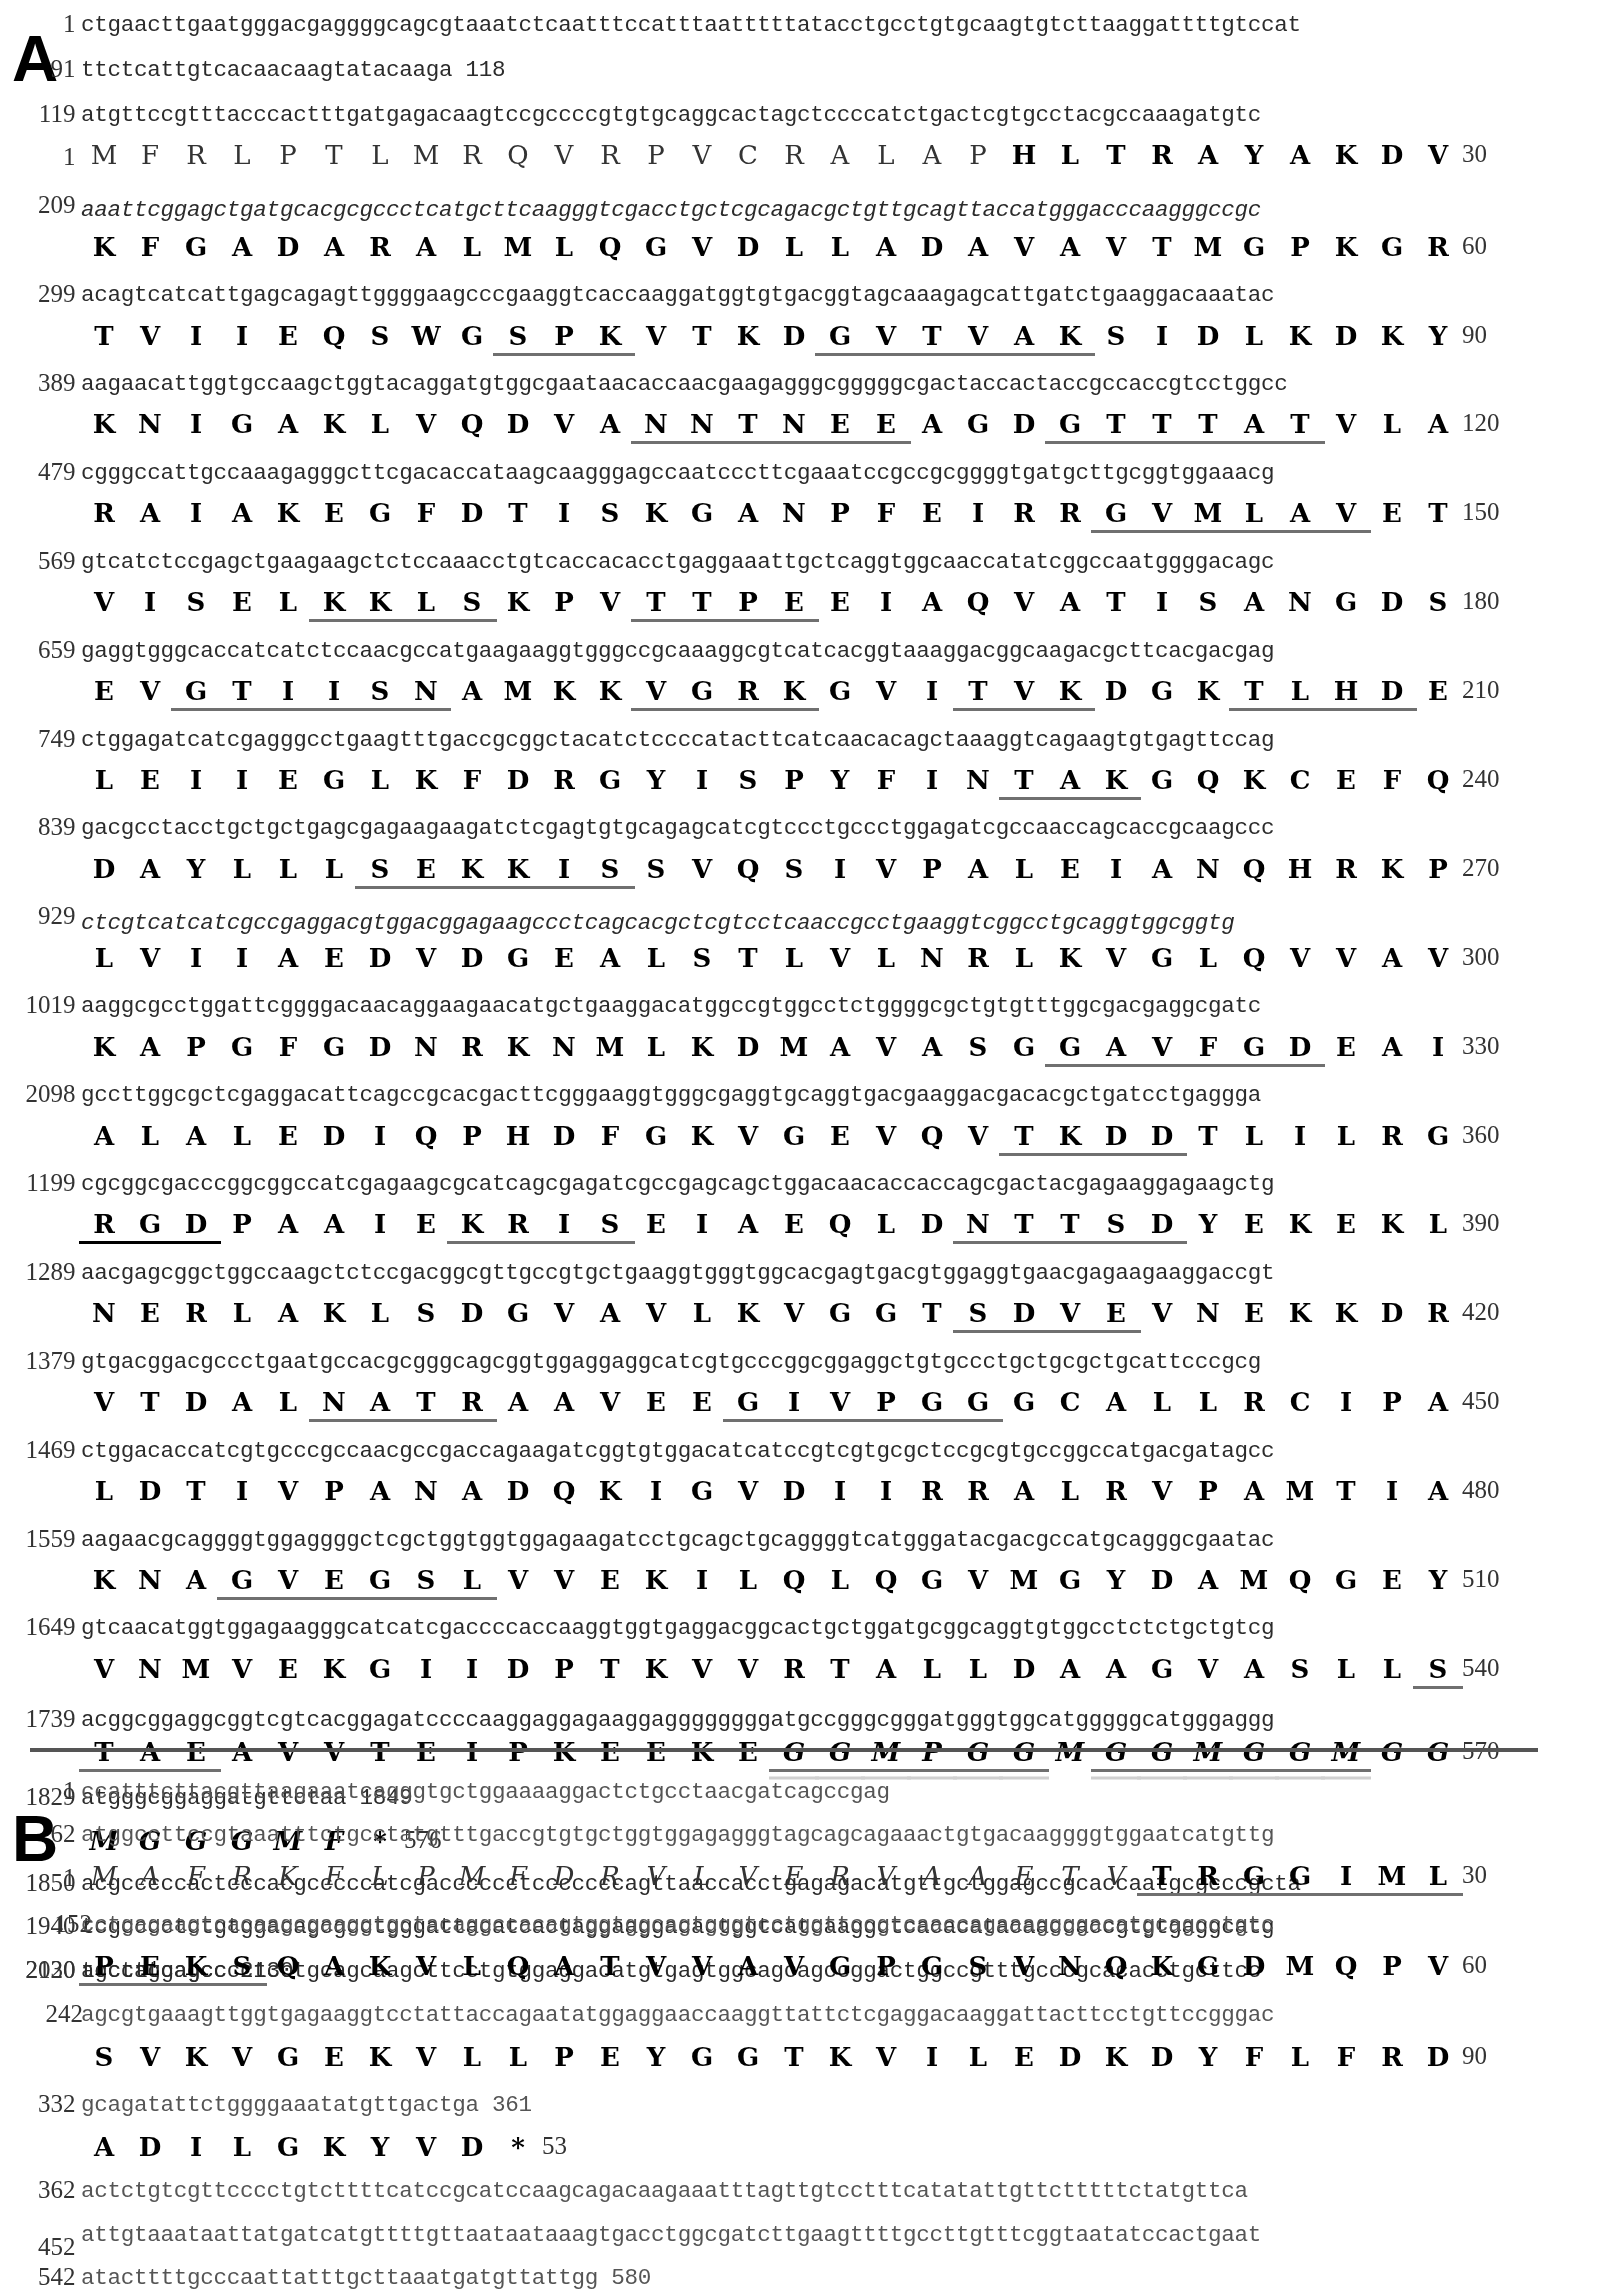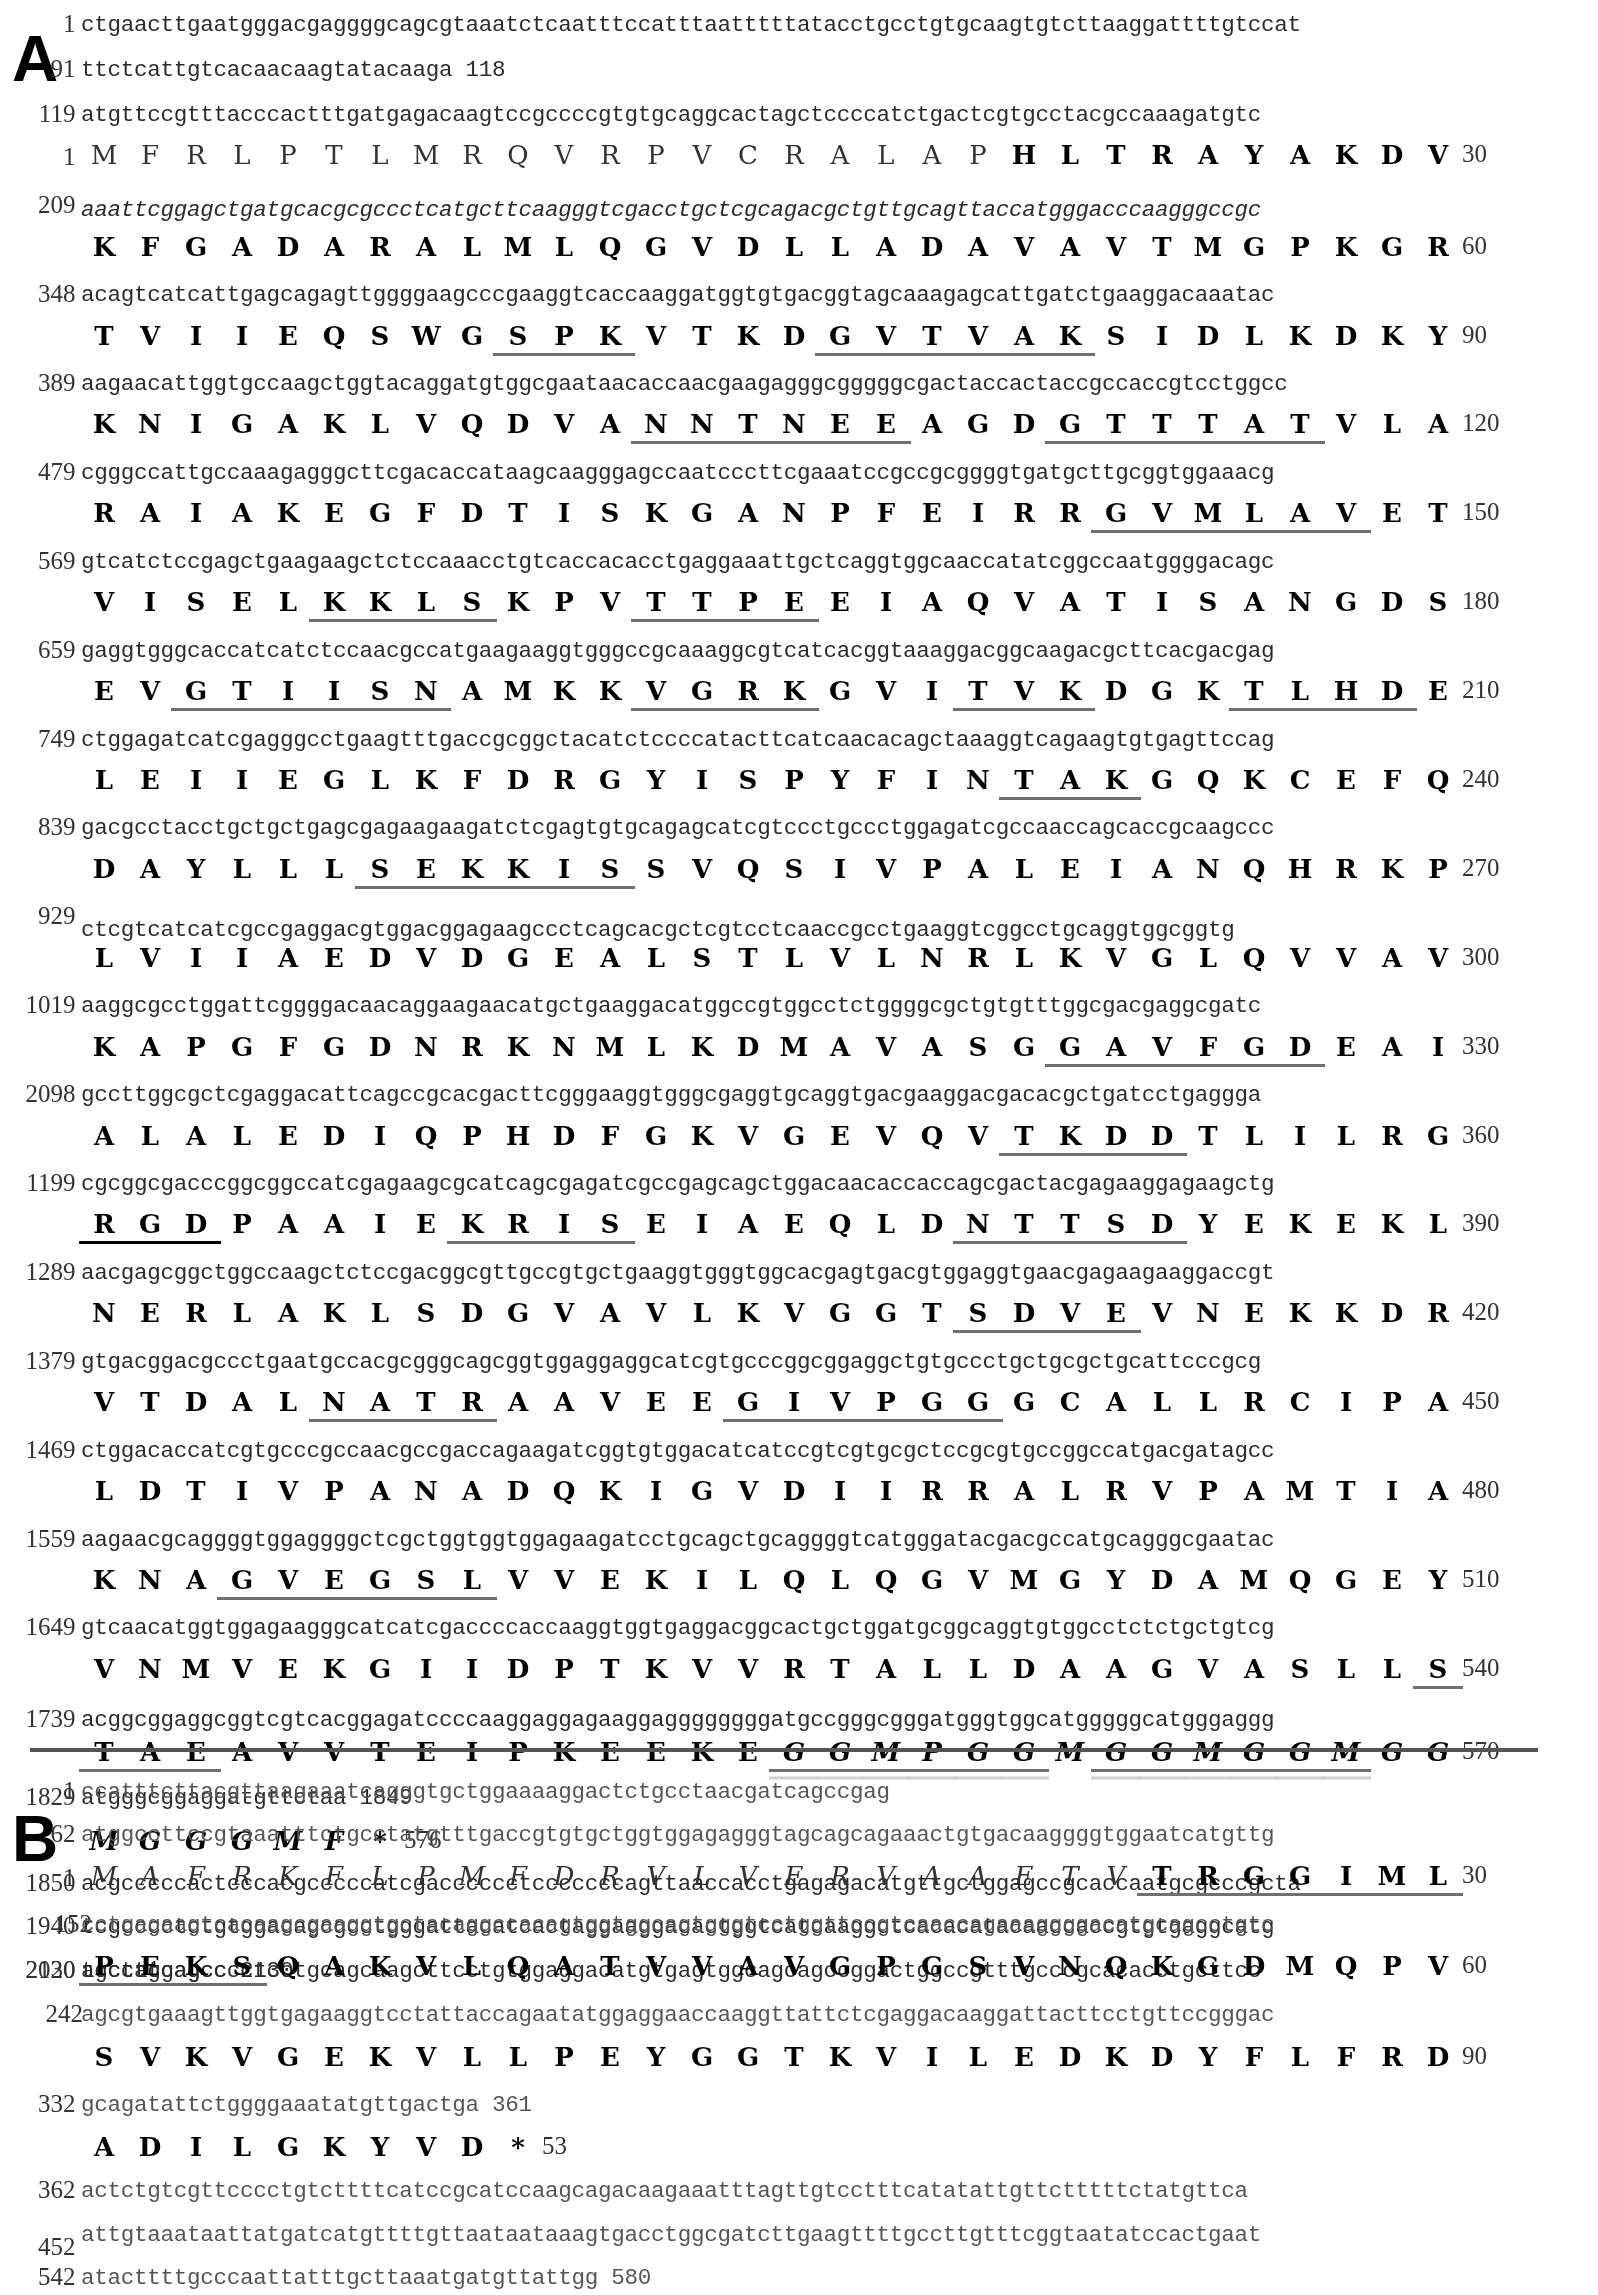--- a/index.html
+++ b/index.html
@@ -22,35 +22,35 @@
 
 <div id="panel-A">
   <div class="panel-label" style="left:12px;top:27px;">A</div>
   <div id="rows-A">
       <div class="row" style="top: 9.7px;"><span class="num" style="left: 5.4px; top: 0px;">1</span><span class="dna" style="top: 2.2px; text-align: center;">ctgaacttgaatgggacgaggggcagcgtaaatctcaatttccatttaatttttatacctgcctgtgcaagtgtcttaaggattttgtccat</span></div>
       <div class="row" style="top: 55px;"><span class="num" style="left: 5.4px; top: 0px;">91</span><span class="dna" style="top: 2.2px;">ttctcattgtcacaacaagtatacaaga 118</span></div>
       <div class="row" style="top: 100px;"><span class="num" style="left: 5.4px; top: 0px;">119</span><span class="dna" style="top: 2.2px;">atgttccgtttacccactttgatgagacaagtccgccccgtgtgcaggcactagctccccatctgactcgtgcctacgccaaagatgtc</span></div>
       <div class="row" style="top: 140px;"><span class="num" style="left: 5.4px; top: 3.2px;">1</span><span class="aa" style="top: 0px;"><span class="r" style="font-weight: normal; color: rgb(51, 51, 51);">M</span><span class="r" style="font-weight: normal; color: rgb(51, 51, 51);">F</span><span class="r" style="font-weight: normal; color: rgb(51, 51, 51);">R</span><span class="r" style="font-weight: normal; color: rgb(51, 51, 51);">L</span><span class="r" style="font-weight: normal; color: rgb(51, 51, 51);">P</span><span class="r" style="font-weight: normal; color: rgb(51, 51, 51);">T</span><span class="r" style="font-weight: normal; color: rgb(51, 51, 51);">L</span><span class="r" style="font-weight: normal; color: rgb(51, 51, 51);">M</span><span class="r" style="font-weight: normal; color: rgb(51, 51, 51);">R</span><span class="r" style="font-weight: normal; color: rgb(51, 51, 51);">Q</span><span class="r" style="font-weight: normal; color: rgb(51, 51, 51);">V</span><span class="r" style="font-weight: normal; color: rgb(51, 51, 51);">R</span><span class="r" style="font-weight: normal; color: rgb(51, 51, 51);">P</span><span class="r" style="font-weight: normal; color: rgb(51, 51, 51);">V</span><span class="r" style="font-weight: normal; color: rgb(51, 51, 51);">C</span><span class="r" style="font-weight: normal; color: rgb(51, 51, 51);">R</span><span class="r" style="font-weight: normal; color: rgb(51, 51, 51);">A</span><span class="r" style="font-weight: normal; color: rgb(51, 51, 51);">L</span><span class="r" style="font-weight: normal; color: rgb(51, 51, 51);">A</span><span class="r" style="font-weight: normal; color: rgb(51, 51, 51);">P</span><span class="r">H</span><span class="r">L</span><span class="r">T</span><span class="r">R</span><span class="r">A</span><span class="r">Y</span><span class="r">A</span><span class="r">K</span><span class="r">D</span><span class="r">V</span><span class="endnum">30</span></span></div>
       <div class="row" style="top: 191px;"><span class="num" style="left: 5.4px; top: 0px;">209</span><span class="dna" style="top: 6px; font-style: italic;">aaattcggagctgatgcacgcgccctcatgcttcaagggtcgacctgctcgcagacgctgttgcagttaccatgggacccaagggccgc</span></div>
       <div class="row" style="top: 232px;"><span class="aa" style="top: 0px;"><span class="r">K</span><span class="r">F</span><span class="r">G</span><span class="r">A</span><span class="r">D</span><span class="r">A</span><span class="r">R</span><span class="r">A</span><span class="r">L</span><span class="r">M</span><span class="r">L</span><span class="r">Q</span><span class="r">G</span><span class="r">V</span><span class="r">D</span><span class="r">L</span><span class="r">L</span><span class="r">A</span><span class="r">D</span><span class="r">A</span><span class="r">V</span><span class="r">A</span><span class="r">V</span><span class="r">T</span><span class="r">M</span><span class="r">G</span><span class="r">P</span><span class="r">K</span><span class="r">G</span><span class="r">R</span><span class="endnum">60</span></span></div>
-      <div class="row" style="top: 280px;"><span class="num" style="left: 5.4px; top: 0px;">348</span><span class="dna" style="top: 2.2px;">acagtcatcattgagcagagttggggaagcccgaaggtcaccaaggatggtgtgacggtagcaaagagcattgatctgaaggacaaatac</span></div>
+      <div class="row" style="top: 280px;"><span class="num" style="left: 5.4px; top: 0px;">299</span><span class="dna" style="top: 2.2px;">acagtcatcattgagcagagttggggaagcccgaaggtcaccaaggatggtgtgacggtagcaaagagcattgatctgaaggacaaatac</span></div>
       <div class="row" style="top: 321px;"><span class="aa" style="top: 0px;"><span class="r">T</span><span class="r">V</span><span class="r">I</span><span class="r">I</span><span class="r">E</span><span class="r">Q</span><span class="r">S</span><span class="r">W</span><span class="r">G</span><span class="r u">S</span><span class="r u">P</span><span class="r u">K</span><span class="r">V</span><span class="r">T</span><span class="r">K</span><span class="r">D</span><span class="r u">G</span><span class="r u">V</span><span class="r u">T</span><span class="r u">V</span><span class="r u">A</span><span class="r u">K</span><span class="r">S</span><span class="r">I</span><span class="r">D</span><span class="r">L</span><span class="r">K</span><span class="r">D</span><span class="r">K</span><span class="r">Y</span><span class="endnum">90</span></span></div>
       <div class="row" style="top: 369px;"><span class="num" style="left: 5.4px; top: 0px;">389</span><span class="dna" style="top: 2.2px;">aagaacattggtgccaagctggtacaggatgtggcgaataacaccaacgaagagggcgggggcgactaccactaccgccaccgtcctggcc</span></div>
       <div class="row" style="top: 409px;"><span class="aa" style="top: 0px;"><span class="r">K</span><span class="r">N</span><span class="r">I</span><span class="r">G</span><span class="r">A</span><span class="r">K</span><span class="r">L</span><span class="r">V</span><span class="r">Q</span><span class="r">D</span><span class="r">V</span><span class="r">A</span><span class="r u">N</span><span class="r u">N</span><span class="r u">T</span><span class="r u">N</span><span class="r u">E</span><span class="r u">E</span><span class="r">A</span><span class="r">G</span><span class="r">D</span><span class="r u">G</span><span class="r u">T</span><span class="r u">T</span><span class="r u">T</span><span class="r u">A</span><span class="r u">T</span><span class="r">V</span><span class="r">L</span><span class="r">A</span><span class="endnum">120</span></span></div>
       <div class="row" style="top: 458px;"><span class="num" style="left: 5.4px; top: 0px;">479</span><span class="dna" style="top: 2.2px;">cgggccattgccaaagagggcttcgacaccataagcaagggagccaatcccttcgaaatccgccgcggggtgatgcttgcggtggaaacg</span></div>
       <div class="row" style="top: 498px;"><span class="aa" style="top: 0px;"><span class="r">R</span><span class="r">A</span><span class="r">I</span><span class="r">A</span><span class="r">K</span><span class="r">E</span><span class="r">G</span><span class="r">F</span><span class="r">D</span><span class="r">T</span><span class="r">I</span><span class="r">S</span><span class="r">K</span><span class="r">G</span><span class="r">A</span><span class="r">N</span><span class="r">P</span><span class="r">F</span><span class="r">E</span><span class="r">I</span><span class="r">R</span><span class="r">R</span><span class="r u">G</span><span class="r u">V</span><span class="r u">M</span><span class="r u">L</span><span class="r u">A</span><span class="r u">V</span><span class="r">E</span><span class="r">T</span><span class="endnum">150</span></span></div>
       <div class="row" style="top: 547px;"><span class="num" style="left: 5.4px; top: 0px;">569</span><span class="dna" style="top: 2.2px;">gtcatctccgagctgaagaagctctccaaacctgtcaccacacctgaggaaattgctcaggtggcaaccatatcggccaatggggacagc</span></div>
       <div class="row" style="top: 587px;"><span class="aa" style="top: 0px;"><span class="r">V</span><span class="r">I</span><span class="r">S</span><span class="r">E</span><span class="r">L</span><span class="r u">K</span><span class="r u">K</span><span class="r u">L</span><span class="r u">S</span><span class="r">K</span><span class="r">P</span><span class="r">V</span><span class="r u">T</span><span class="r u">T</span><span class="r u">P</span><span class="r u">E</span><span class="r">E</span><span class="r">I</span><span class="r">A</span><span class="r">Q</span><span class="r">V</span><span class="r">A</span><span class="r">T</span><span class="r">I</span><span class="r">S</span><span class="r">A</span><span class="r">N</span><span class="r">G</span><span class="r">D</span><span class="r">S</span><span class="endnum">180</span></span></div>
       <div class="row" style="top: 636px;"><span class="num" style="left: 5.4px; top: 0px;">659</span><span class="dna" style="top: 2.2px;">gaggtgggcaccatcatctccaacgccatgaagaaggtgggccgcaaaggcgtcatcacggtaaaggacggcaagacgcttcacgacgag</span></div>
       <div class="row" style="top: 676px;"><span class="aa" style="top: 0px;"><span class="r">E</span><span class="r">V</span><span class="r u">G</span><span class="r u">T</span><span class="r u">I</span><span class="r u">I</span><span class="r u">S</span><span class="r u">N</span><span class="r">A</span><span class="r">M</span><span class="r">K</span><span class="r">K</span><span class="r u">V</span><span class="r u">G</span><span class="r u">R</span><span class="r u">K</span><span class="r">G</span><span class="r">V</span><span class="r">I</span><span class="r u">T</span><span class="r u">V</span><span class="r u">K</span><span class="r">D</span><span class="r">G</span><span class="r">K</span><span class="r u">T</span><span class="r u">L</span><span class="r u">H</span><span class="r u">D</span><span class="r">E</span><span class="endnum">210</span></span></div>
       <div class="row" style="top: 725px;"><span class="num" style="left: 5.4px; top: 0px;">749</span><span class="dna" style="top: 2.2px;">ctggagatcatcgagggcctgaagtttgaccgcggctacatctccccatacttcatcaacacagctaaaggtcagaagtgtgagttccag</span></div>
       <div class="row" style="top: 765px;"><span class="aa" style="top: 0px;"><span class="r">L</span><span class="r">E</span><span class="r">I</span><span class="r">I</span><span class="r">E</span><span class="r">G</span><span class="r">L</span><span class="r">K</span><span class="r">F</span><span class="r">D</span><span class="r">R</span><span class="r">G</span><span class="r">Y</span><span class="r">I</span><span class="r">S</span><span class="r">P</span><span class="r">Y</span><span class="r">F</span><span class="r">I</span><span class="r">N</span><span class="r u">T</span><span class="r u">A</span><span class="r u">K</span><span class="r">G</span><span class="r">Q</span><span class="r">K</span><span class="r">C</span><span class="r">E</span><span class="r">F</span><span class="r">Q</span><span class="endnum">240</span></span></div>
       <div class="row" style="top: 813px;"><span class="num" style="left: 5.4px; top: 0px;">839</span><span class="dna" style="top: 2.2px;">gacgcctacctgctgctgagcgagaagaagatctcgagtgtgcagagcatcgtccctgccctggagatcgccaaccagcaccgcaagccc</span></div>
       <div class="row" style="top: 854px;"><span class="aa" style="top: 0px;"><span class="r">D</span><span class="r">A</span><span class="r">Y</span><span class="r">L</span><span class="r">L</span><span class="r">L</span><span class="r u">S</span><span class="r u">E</span><span class="r u">K</span><span class="r u">K</span><span class="r u">I</span><span class="r u">S</span><span class="r">S</span><span class="r">V</span><span class="r">Q</span><span class="r">S</span><span class="r">I</span><span class="r">V</span><span class="r">P</span><span class="r">A</span><span class="r">L</span><span class="r">E</span><span class="r">I</span><span class="r">A</span><span class="r">N</span><span class="r">Q</span><span class="r">H</span><span class="r">R</span><span class="r">K</span><span class="r">P</span><span class="endnum">270</span></span></div>
-      <div class="row" style="top: 902px;"><span class="num" style="left: 5.4px; top: 0px;">929</span><span class="dna" style="top: 15px;">ctcgtcatcatcgccgaggacgtggacggagaagccctcagcacgctcgtcctcaaccgcctgaaggtcggcctgcaggtggcggtg</span></div>
+      <div class="row" style="top: 902px;"><span class="num" style="left: 5.4px; top: 0px;">929</span><span class="dna" style="top: 8px; font-style: italic;">ctcgtcatcatcgccgaggacgtggacggagaagccctcagcacgctcgtcctcaaccgcctgaaggtcggcctgcaggtggcggtg</span></div>
       <div class="row" style="top: 943px;"><span class="aa" style="top: 0px;"><span class="r">L</span><span class="r">V</span><span class="r">I</span><span class="r">I</span><span class="r">A</span><span class="r">E</span><span class="r">D</span><span class="r">V</span><span class="r">D</span><span class="r">G</span><span class="r">E</span><span class="r">A</span><span class="r">L</span><span class="r">S</span><span class="r">T</span><span class="r">L</span><span class="r">V</span><span class="r">L</span><span class="r">N</span><span class="r">R</span><span class="r">L</span><span class="r">K</span><span class="r">V</span><span class="r">G</span><span class="r">L</span><span class="r">Q</span><span class="r">V</span><span class="r">V</span><span class="r">A</span><span class="r">V</span><span class="endnum">300</span></span></div>
       <div class="row" style="top: 991px;"><span class="num" style="left: 5.4px; top: 0px;">1019</span><span class="dna" style="top: 2.2px;">aaggcgcctggattcggggacaacaggaagaacatgctgaaggacatggccgtggcctctggggcgctgtgtttggcgacgaggcgatc</span></div>
       <div class="row" style="top: 1032px;"><span class="aa" style="top: 0px;"><span class="r">K</span><span class="r">A</span><span class="r">P</span><span class="r">G</span><span class="r">F</span><span class="r">G</span><span class="r">D</span><span class="r">N</span><span class="r">R</span><span class="r">K</span><span class="r">N</span><span class="r">M</span><span class="r">L</span><span class="r">K</span><span class="r">D</span><span class="r">M</span><span class="r">A</span><span class="r">V</span><span class="r">A</span><span class="r">S</span><span class="r">G</span><span class="r u">G</span><span class="r u">A</span><span class="r u">V</span><span class="r u">F</span><span class="r u">G</span><span class="r u">D</span><span class="r">E</span><span class="r">A</span><span class="r">I</span><span class="endnum">330</span></span></div>
       <div class="row" style="top: 1080px;"><span class="num" style="left: 5.4px; top: 0px;">2098</span><span class="dna" style="top: 2.2px;">gccttggcgctcgaggacattcagccgcacgacttcgggaaggtgggcgaggtgcaggtgacgaaggacgacacgctgatcctgaggga</span></div>
       <div class="row" style="top: 1121px;"><span class="aa" style="top: 0px;"><span class="r">A</span><span class="r">L</span><span class="r">A</span><span class="r">L</span><span class="r">E</span><span class="r">D</span><span class="r">I</span><span class="r">Q</span><span class="r">P</span><span class="r">H</span><span class="r">D</span><span class="r">F</span><span class="r">G</span><span class="r">K</span><span class="r">V</span><span class="r">G</span><span class="r">E</span><span class="r">V</span><span class="r">Q</span><span class="r">V</span><span class="r u">T</span><span class="r u">K</span><span class="r u">D</span><span class="r u">D</span><span class="r">T</span><span class="r">L</span><span class="r">I</span><span class="r">L</span><span class="r">R</span><span class="r">G</span><span class="endnum">360</span></span></div>
       <div class="row" style="top: 1169px;"><span class="num" style="left: 5.4px; top: 0px;">1199</span><span class="dna" style="top: 2.2px;">cgcggcgacccggcggccatcgagaagcgcatcagcgagatcgccgagcagctggacaacaccaccagcgactacgagaaggagaagctg</span></div>
       <div class="row" style="top: 1209px;"><span class="aa" style="top: 0px;"><span class="r ub">R</span><span class="r ub">G</span><span class="r ub">D</span><span class="r">P</span><span class="r">A</span><span class="r">A</span><span class="r">I</span><span class="r">E</span><span class="r u">K</span><span class="r u">R</span><span class="r u">I</span><span class="r u">S</span><span class="r">E</span><span class="r">I</span><span class="r">A</span><span class="r">E</span><span class="r">Q</span><span class="r">L</span><span class="r">D</span><span class="r u">N</span><span class="r u">T</span><span class="r u">T</span><span class="r u">S</span><span class="r u">D</span><span class="r">Y</span><span class="r">E</span><span class="r">K</span><span class="r">E</span><span class="r">K</span><span class="r">L</span><span class="endnum">390</span></span></div>
       <div class="row" style="top: 1258px;"><span class="num" style="left: 5.4px; top: 0px;">1289</span><span class="dna" style="top: 2.2px;">aacgagcggctggccaagctctccgacggcgttgccgtgctgaaggtgggtggcacgagtgacgtggaggtgaacgagaagaaggaccgt</span></div>
       <div class="row" style="top: 1298px;"><span class="aa" style="top: 0px;"><span class="r">N</span><span class="r">E</span><span class="r">R</span><span class="r">L</span><span class="r">A</span><span class="r">K</span><span class="r">L</span><span class="r">S</span><span class="r">D</span><span class="r">G</span><span class="r">V</span><span class="r">A</span><span class="r">V</span><span class="r">L</span><span class="r">K</span><span class="r">V</span><span class="r">G</span><span class="r">G</span><span class="r">T</span><span class="r u">S</span><span class="r u">D</span><span class="r u">V</span><span class="r u">E</span><span class="r">V</span><span class="r">N</span><span class="r">E</span><span class="r">K</span><span class="r">K</span><span class="r">D</span><span class="r">R</span><span class="endnum">420</span></span></div>
       <div class="row" style="top: 1347px;"><span class="num" style="left: 5.4px; top: 0px;">1379</span><span class="dna" style="top: 2.2px;">gtgacggacgccctgaatgccacgcgggcagcggtggaggaggcatcgtgcccggcggaggctgtgccctgctgcgctgcattcccgcg</span></div>

